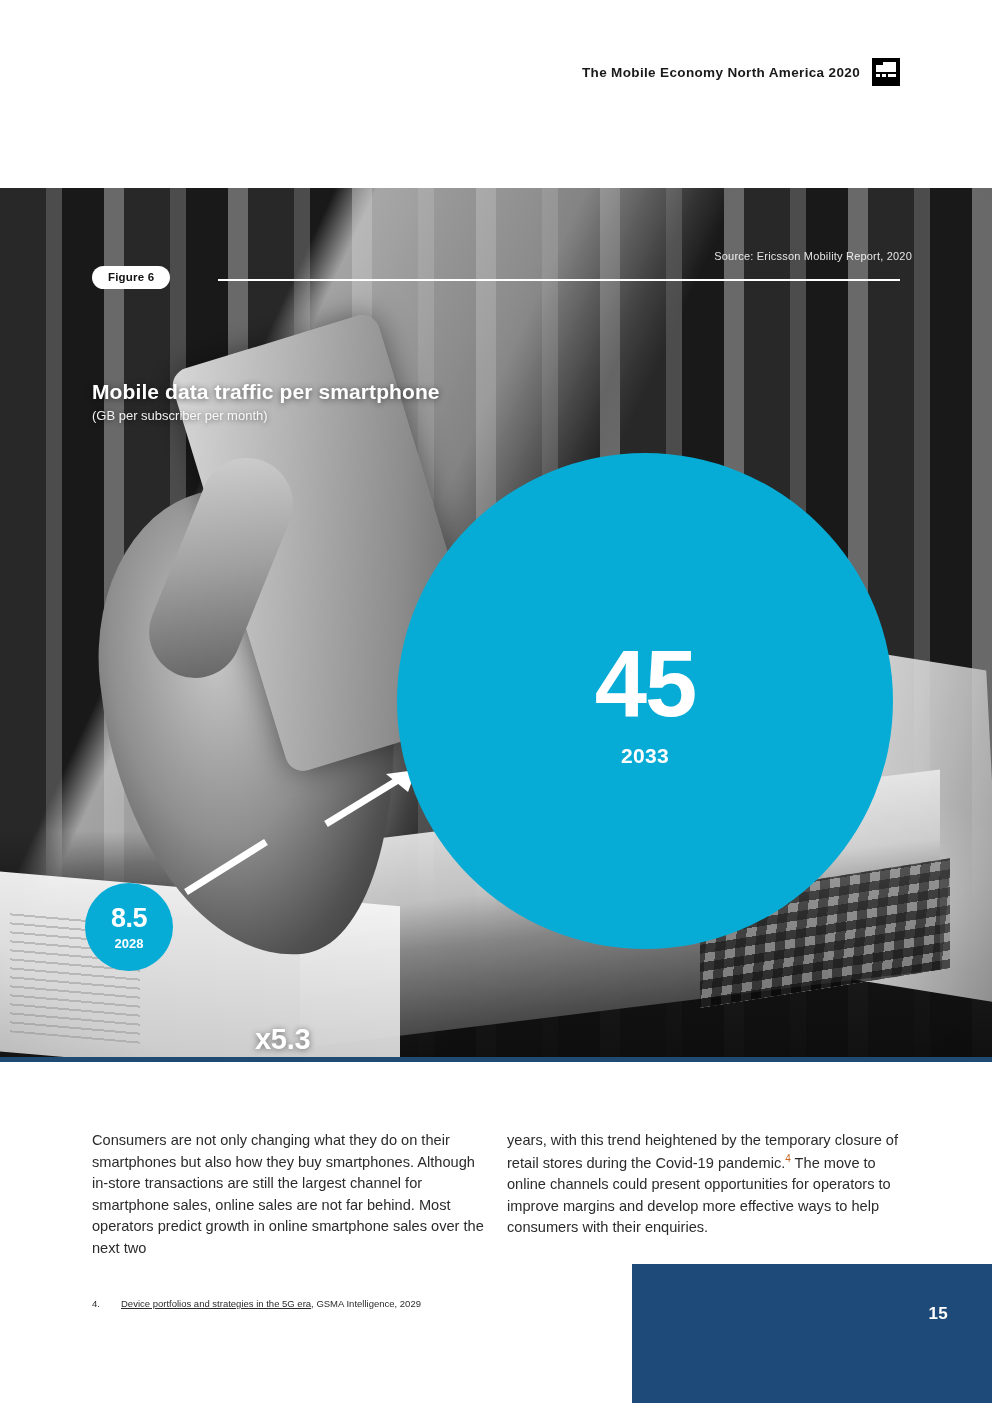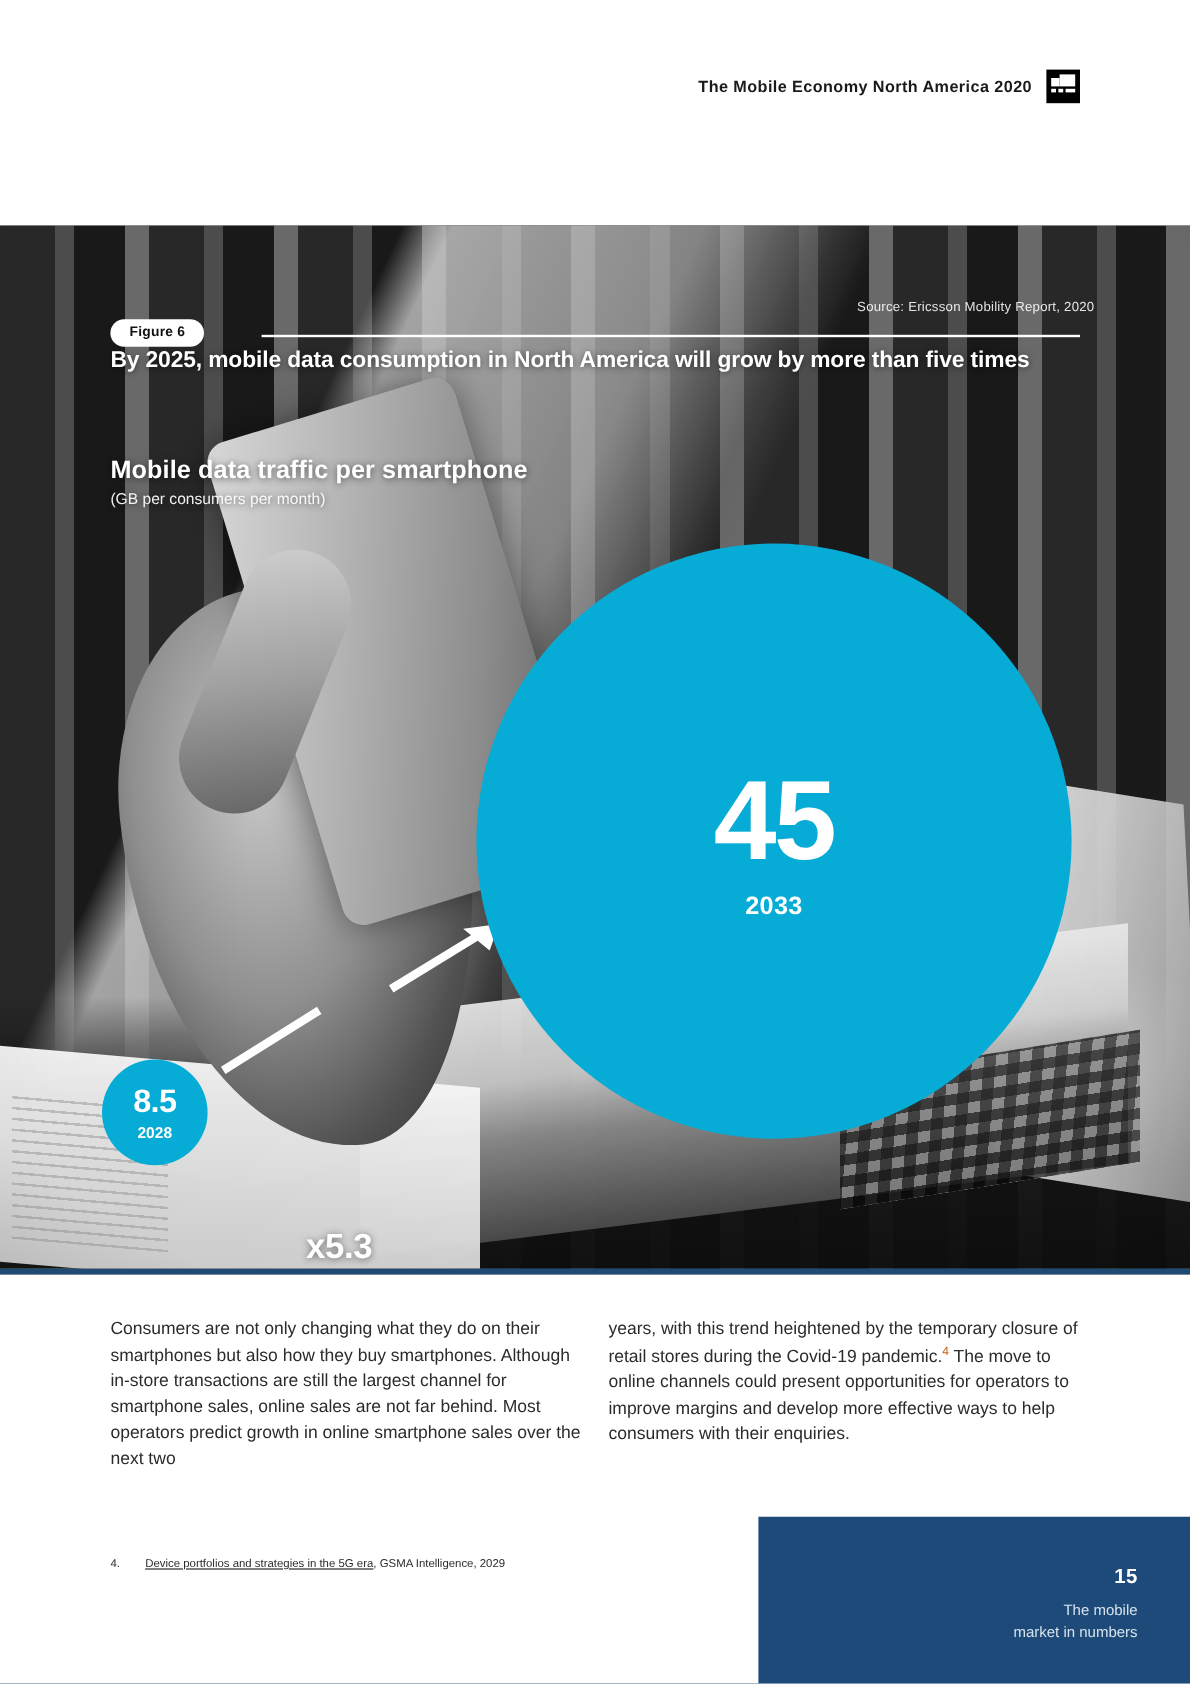--- a/index.html
+++ b/index.html
@@ -175,21 +175,21 @@
     position:absolute;left:255px;top:835px;
     font-size:29px;font-weight:bold;color:#fff;letter-spacing:-.3px;
     text-shadow:0 1px 6px rgba(0,0,0,.5);
   }
 
   
   .body-columns{
     position:absolute;left:92px;top:1098px;width:808px;
     display:flex;gap:22px;
   }
-  .body-col{width:393px;}
+  .body-col{width:393px;margin-top:32px;}
   .body-col p{
     margin:0;font-size:14.6px;line-height:1.48;color:#2b2b2b;
   }
   .fn-ref{color:#c8651d;font-size:10px;vertical-align:super;}
 
   
   .footnote{
     position:absolute;left:92px;top:1298px;width:700px;
     font-size:9.5px;color:#2b2b2b;display:flex;gap:9px;
   }
@@ -241,24 +241,23 @@
   <div class="photo-phone"></div>
   <div class="photo-finger"></div>
   <div class="photo-vignette"></div>
 
   <div class="fig-label-row">
     <div class="fig-pill">Figure 6</div>
     <div class="fig-rule"></div>
     <div class="fig-source">Source: Ericsson Mobility Report, 2020</div>
   </div>
 
-  <div class="fig-headline">By 2025, mobile data consumption in North America will grow by more than five times</div>
 
   <div class="chart-title">Mobile data traffic per smartphone</div>
-  <div class="chart-subtitle">(GB per consumers per month)</div>
+  <div class="chart-subtitle">(GB per subscriber per month)</div>
 
   <svg class="growth-arrow" viewBox="0 0 240 130">
     <line x1="6" y1="124" x2="86" y2="74" stroke="#ffffff" stroke-width="7" stroke-linecap="butt"></line>
     <line x1="146" y1="56" x2="218" y2="12" stroke="#ffffff" stroke-width="7" stroke-linecap="butt"></line>
     <polygon points="236,2 206,6 228,24" fill="#ffffff"></polygon>
   </svg>
 
   <div class="growth-label">x5.3</div>
 
   <div class="bubble bubble-2025" style="background:#06ACD5">
@@ -282,17 +281,13 @@
 </div>
 
 <div class="footnote">
   <span class="fn-num">4.</span>
   <span><a href="#">Device portfolios and strategies in the 5G era</a><span>, GSMA Intelligence, 2029</span></span>
 </div>
 
 <div class="corner">
   <div class="corner-shape"></div>
   <div class="corner-page">15</div>
-  <div class="corner-sub">
-    <div>The mobile</div>
-    <div>market in numbers</div>
-  </div>
 </div>
 
 </body></html>

